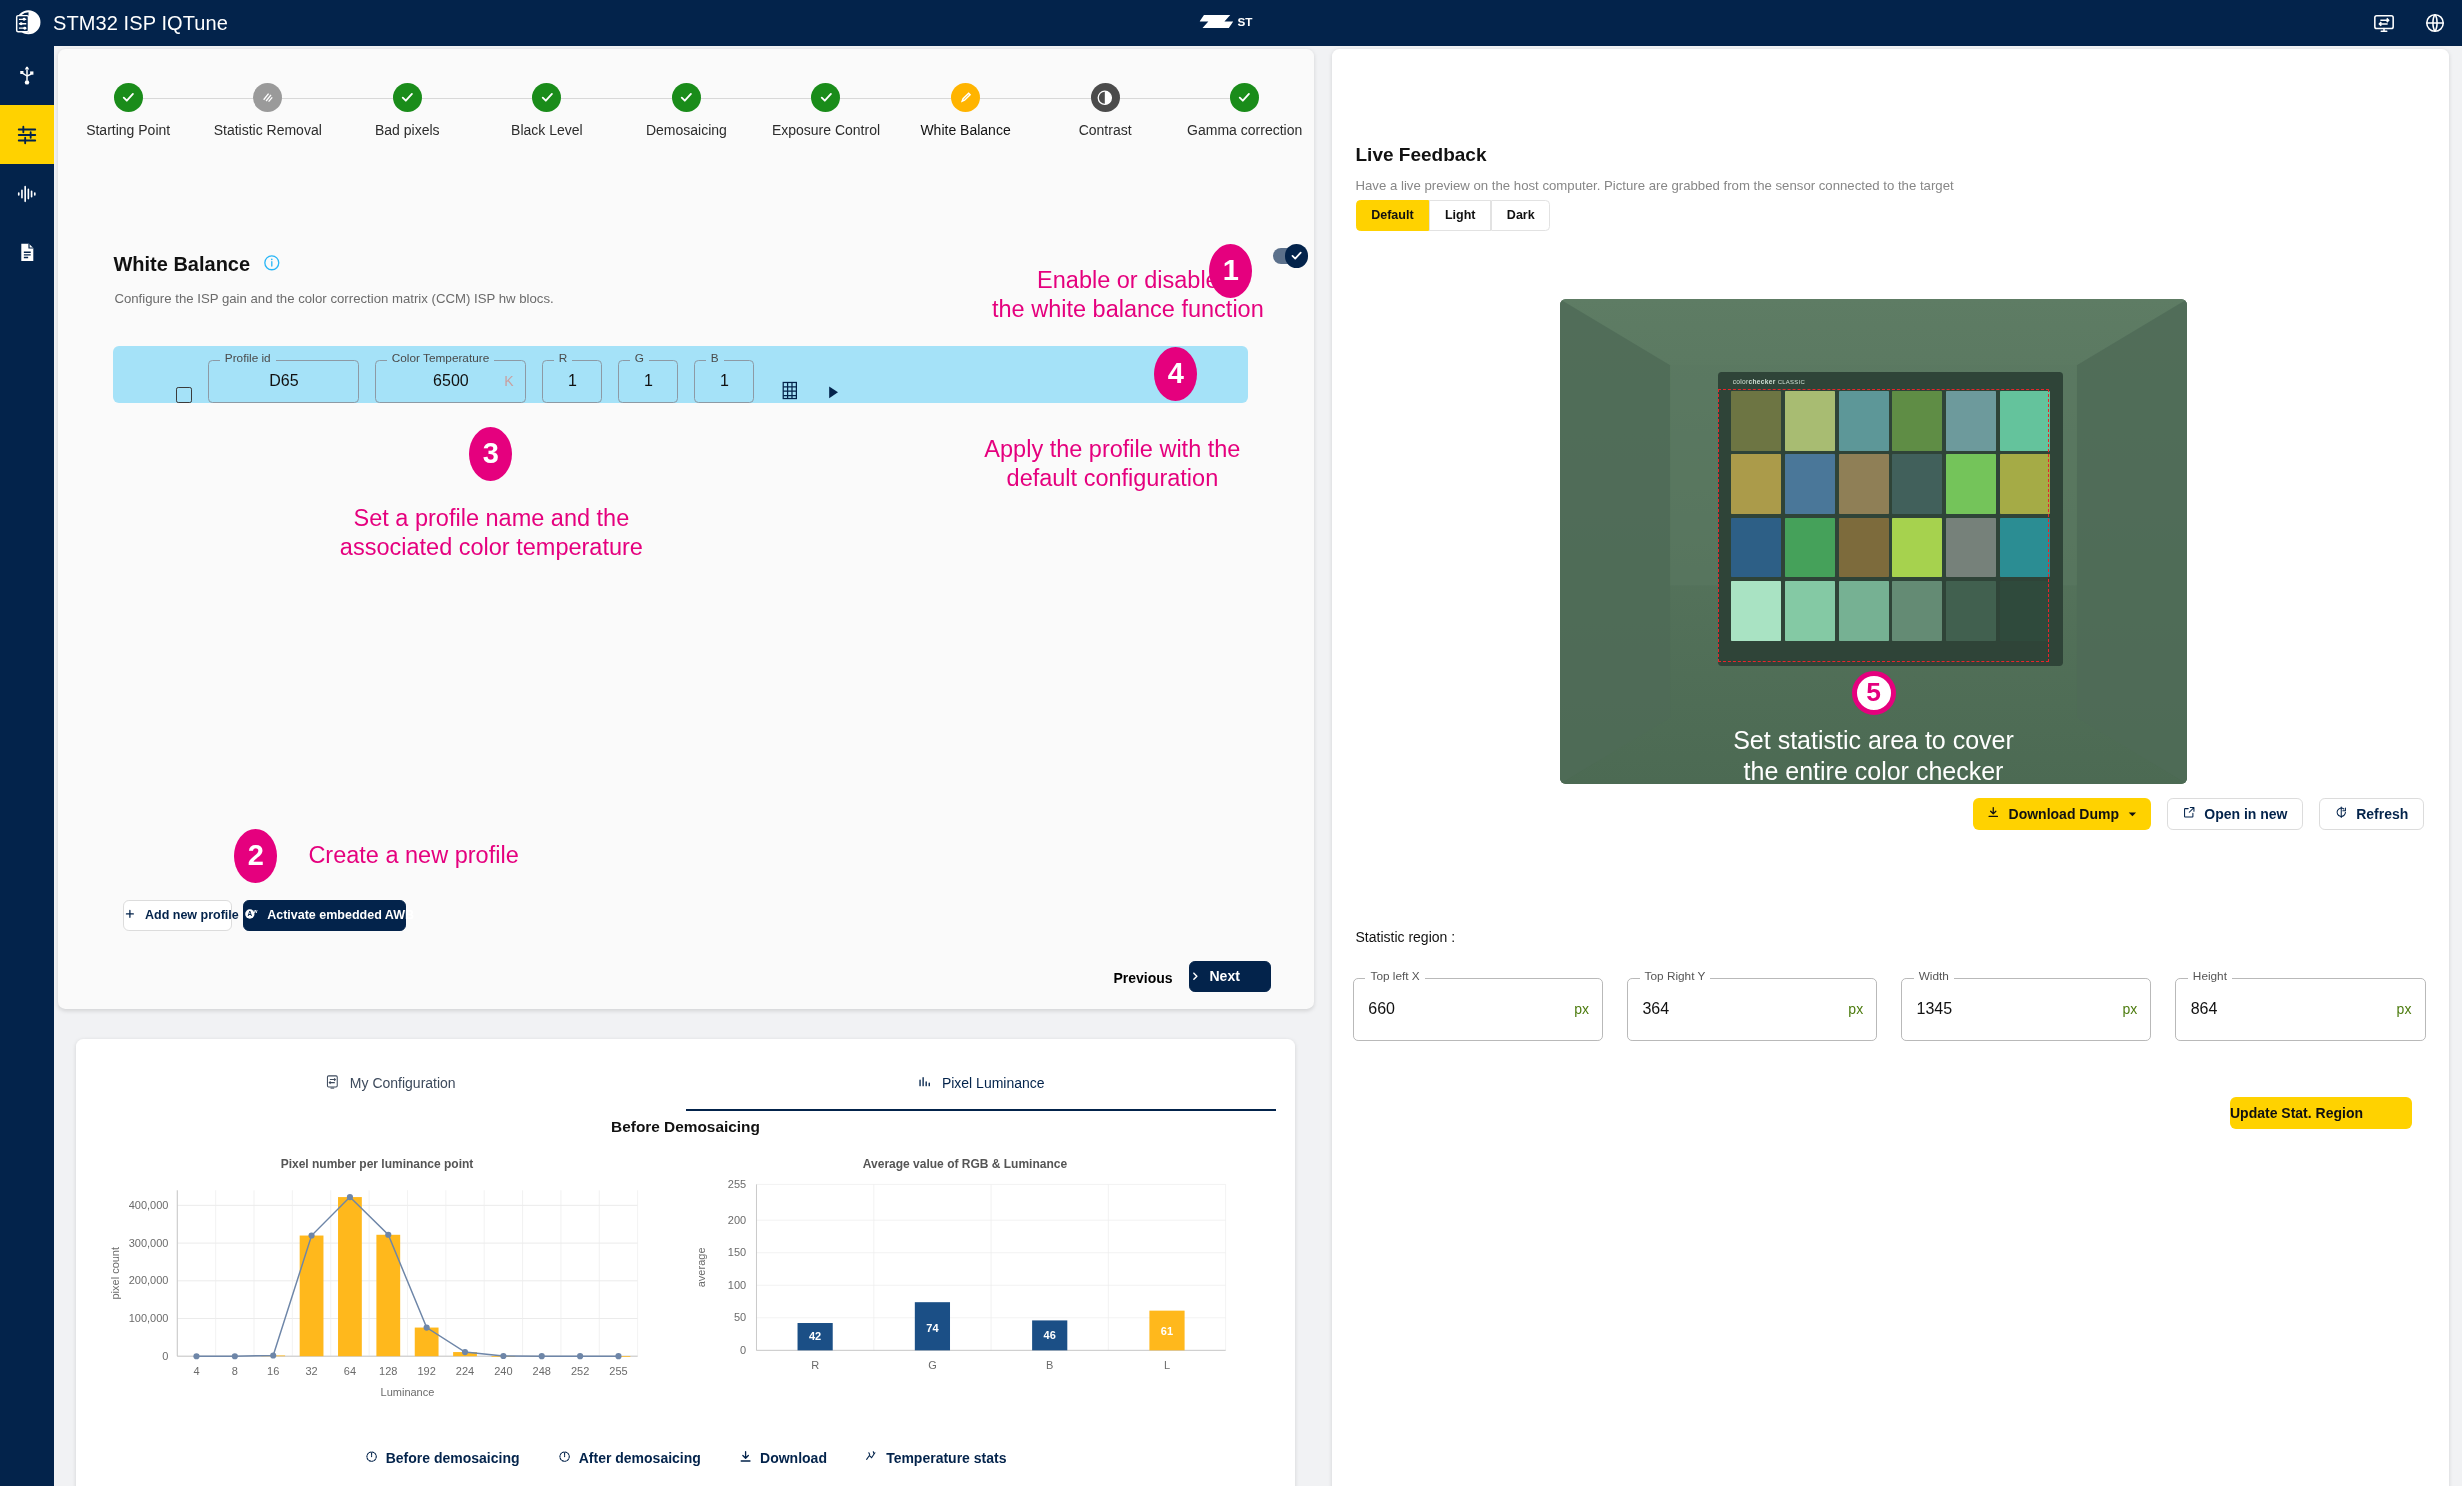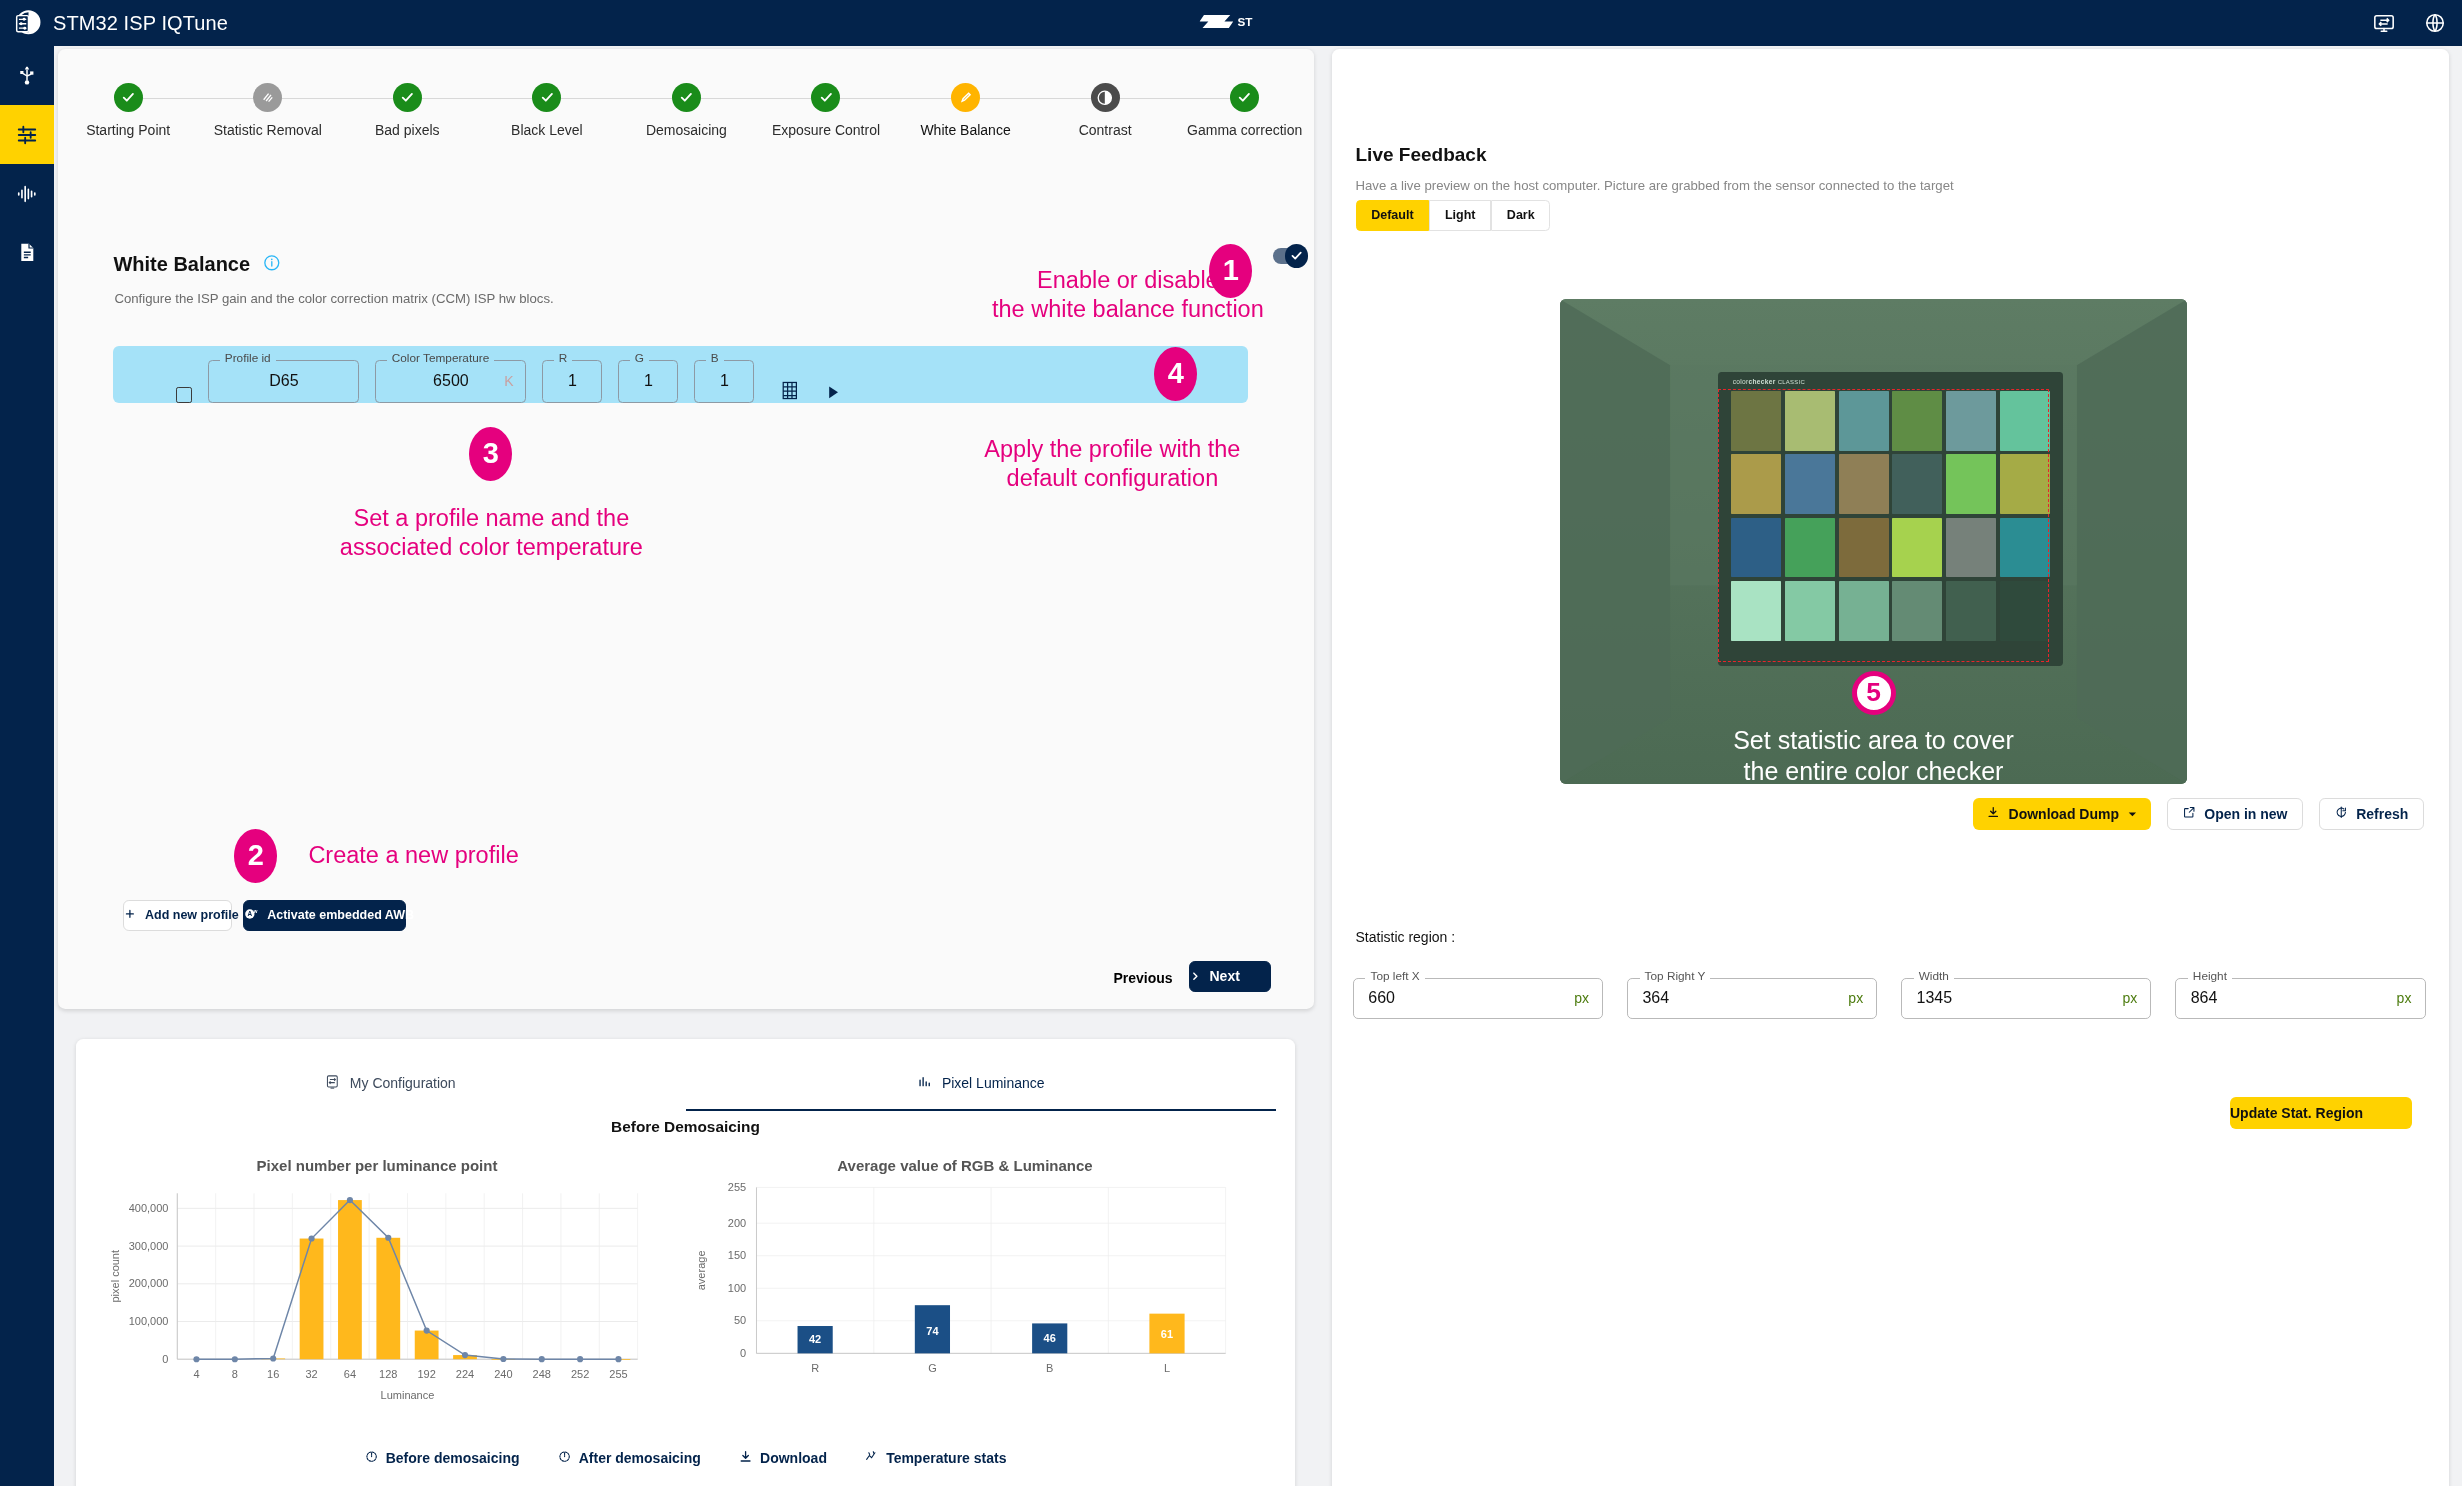--- a/index.html
+++ b/index.html
@@ -142,21 +142,21 @@
   }
   .tab.active { color: #03234b; font-weight: normal; }
   .tab.active::after {
     content: ""; position: absolute; left: 0; right: 0; bottom: -4.4px; height: 2.2px; background: #03234b;
   }
   .before-demo { position: absolute; left: 0; top: 79px; width: 1219px; text-align: center; font-size: 15.4px; font-weight: bold; color: #111; }
 
   .chart-wrap { position: absolute; top: 118px; width: 558px; height: 257px; }
   .chart-left { left: 22px; }
   .chart-right { left: 610px; }
-  .chart-title { text-align: center; font-size: 15px; font-weight: bold; color: #555; }
+  .chart-title { text-align: center; font-size: 12px; font-weight: bold; color: #555; }
 
   .chart-footer {
     position: absolute; left: 0; top: 411px; width: 1219px;
     display: flex; align-items: center; justify-content: center; gap: 38px;
   }
   .chart-footer .f-item {
     display: flex; align-items: center; gap: 8px; font-size: 14px; font-weight: bold; color: #03234b; cursor: pointer;
   }
 
   
@@ -202,21 +202,21 @@
 
   .preview-actions { position: absolute; left: 0; top: 749px; width: 1117px;
     display: flex; justify-content: flex-end; gap: 16px; padding-right: 25px; }
   .dl-dump { height: 32px; padding: 0 14.7px; }
   .open-new { height: 32px; padding: 0 14.7px; }
   .refresh { height: 32px; padding: 0 14.7px; }
 
   .stat-region-label { position: absolute; left: 23.5px; top: 880px; font-size: 14px; color: #111; }
   .stat-fields { position: absolute; left: 20.6px; top: 929px; width: 1073px; display: flex; gap: 23.5px; }
   .sf {
-    position: relative; flex: 1; height: 41px; border: 0.7px solid #b9b9b9; border-radius: 5.1px;
+    position: relative; flex: 1; height: 63px; border: 0.7px solid #b9b9b9; border-radius: 5.1px;
     display: flex; align-items: center;
   }
   .sf-label { position: absolute; top: -8px; left: 11.8px; background: #fff; padding: 0 5.1px; font-size: 11.8px; color: #555; line-height: 1; }
   .sf-val { margin-left: 14.7px; font-size: 16px; color: #111; }
   .sf-unit { position: absolute; right: 13.2px; font-size: 14px; color: #4d7c0f; }
   .update-stat { position: absolute; left: 898px; top: 1048px; width: 182px; height: 32px; }
   .c-tick { font-size: 15px; fill: #6b6b6b; }
 </style>
 </head>
 <body>

